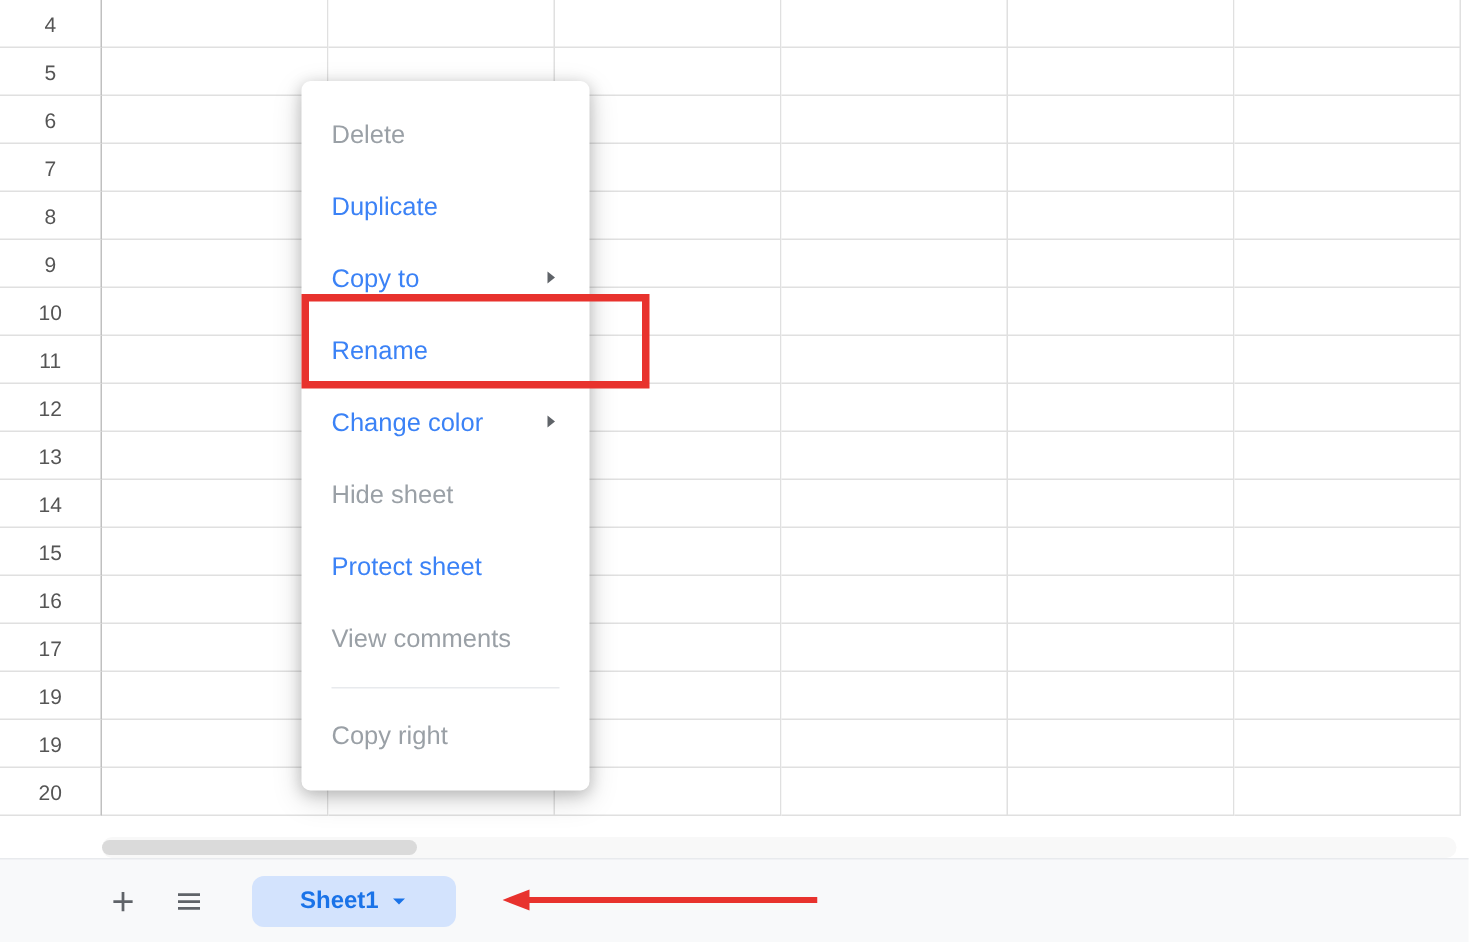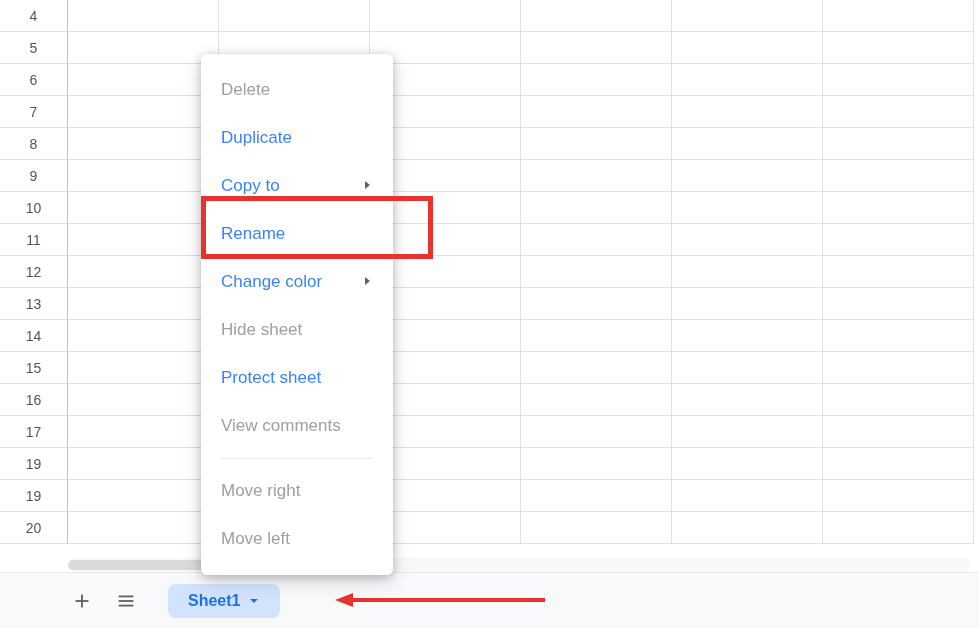--- a/index.html
+++ b/index.html
@@ -88,21 +88,21 @@
     }
     .sheet-bar-icon svg {
       width: 22px;
       height: 22px;
     }
     .sheet-tab {
       display: flex;
       align-items: center;
       background: #d3e3fd;
       border-radius: 8px;
-      padding: 8px 20px;
+      padding: 8px 32px;
       margin-left: 20px;
       cursor: pointer;
     }
     .sheet-tab-label {
       color: #1a73e8;
       font-weight: 600;
       font-size: 16px;
       margin-right: 8px;
     }
     .sheet-tab-dropdown {
@@ -346,24 +346,21 @@
       <span>Hide sheet</span>
     </div>
     <div class="menu-item">
       <span>Protect sheet</span>
     </div>
     <div class="menu-item disabled">
       <span>View comments</span>
     </div>
     <div class="menu-divider"></div>
     <div class="menu-item disabled">
-      <span>Move right</span>
-    </div>
-    <div class="menu-item disabled">
-      <span>Move left</span>
+      <span>Copy right</span>
     </div>
   </div>
 
 <div class="annotation-box"></div>
 
 <div class="annotation-arrow">
   <svg width="210" height="20">
     <line x1="210" y1="10" x2="12" y2="10" stroke="#e8322d" stroke-width="4"></line>
     <polygon points="0,10 18,3 18,17" fill="#e8322d"></polygon>
   </svg>

